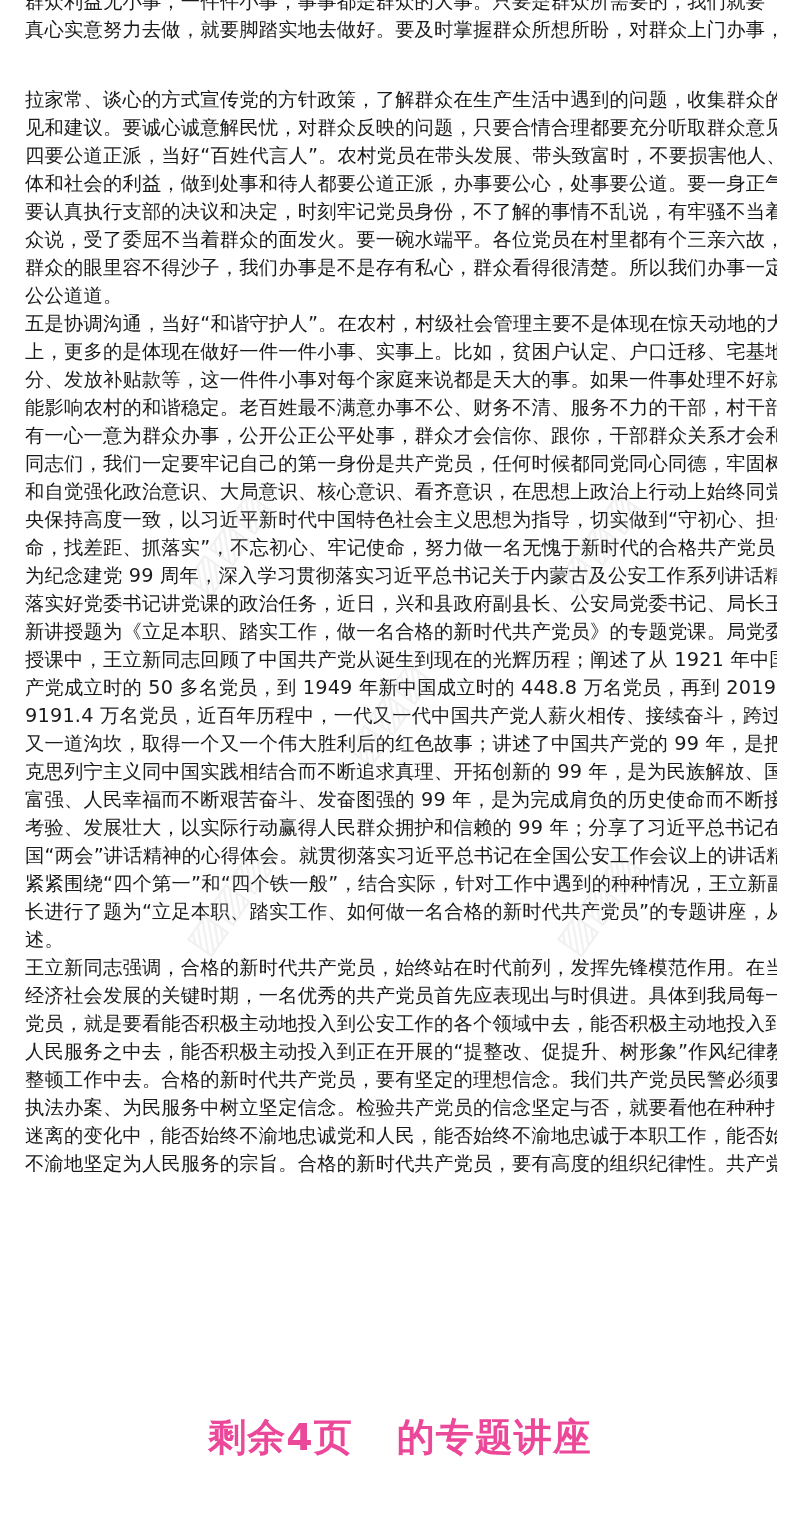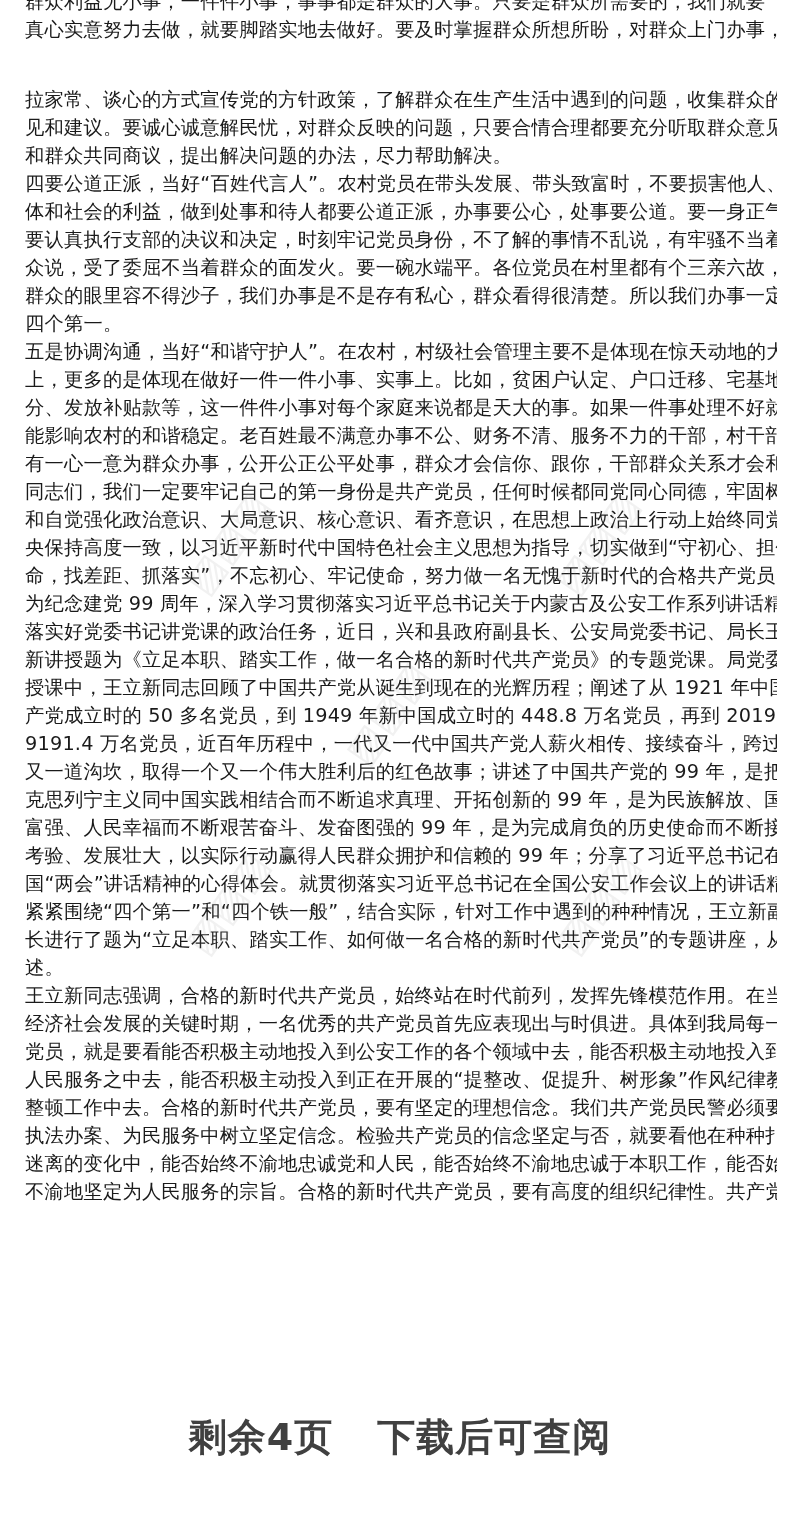--- a/index.html
+++ b/index.html
@@ -8,43 +8,42 @@
   .page { position: absolute; left: 0; top: 0; width: 800px; height: 1216px; }
   .block { position: absolute; left: 25px; width: 752px; }
   .line { height: 28px; line-height: 28px; font-size: 19.3px; white-space: nowrap;
           overflow: hidden; letter-spacing: 0.2px; }
   .top-block { top: -12px; }
   .main-block { top: 86px; }
   .watermarks { position: absolute; left: 0; top: 0; width: 800px; height: 1400px; pointer-events: none; }
   .wm { position: absolute; color: rgba(150,150,150,0.13); font-size: 40px; font-weight: bold;
         transform: rotate(-55deg); white-space: nowrap; }
   .footer-banner { position: absolute; left: 0; top: 1412px; width: 800px; text-align: center; }
-  .footer-banner span { font-size: 38px; font-weight: bold; color: #404040; letter-spacing: 1px; }
+  .footer-banner span { font-size: 38px; font-weight: bold; color: #ec4899; letter-spacing: 1px; }
   .footer-banner .gap { display: inline-block; width: 44px; }
 </style>
 </head>
 <body>
 
 <div class="page">
 
   <div class="block top-block">
     <div class="line">群众利益无小事，一件件小事，事事都是群众的大事。只要是群众所需要的，我们就要</div>
     <div class="line">真心实意努力去做，就要脚踏实地去做好。要及时掌握群众所想所盼，对群众上门办事，以</div>
   </div>
 
   <div class="block main-block" id="body-lines">
       <div class="line">拉家常、谈心的方式宣传党的方针政策，了解群众在生产生活中遇到的问题，收集群众的意</div>
       <div class="line">见和建议。要诚心诚意解民忧，对群众反映的问题，只要合情合理都要充分听取群众意见，</div>
-      <div class="line">和群众共同商议，提出解决问题的办法，尽力帮助解决。</div>
       <div class="line">四要公道正派，当好“百姓代言人”。农村党员在带头发展、带头致富时，不要损害他人、集</div>
       <div class="line">体和社会的利益，做到处事和待人都要公道正派，办事要公心，处事要公道。要一身正气，</div>
       <div class="line">要认真执行支部的决议和决定，时刻牢记党员身份，不了解的事情不乱说，有牢骚不当着群</div>
       <div class="line">众说，受了委屈不当着群众的面发火。要一碗水端平。各位党员在村里都有个三亲六故，而</div>
       <div class="line">群众的眼里容不得沙子，我们办事是不是存有私心，群众看得很清楚。所以我们办事一定要</div>
-      <div class="line">四个第一。</div>
+      <div class="line">公公道道。</div>
       <div class="line">五是协调沟通，当好“和谐守护人”。在农村，村级社会管理主要不是体现在惊天动地的大事</div>
       <div class="line">上，更多的是体现在做好一件一件小事、实事上。比如，贫困户认定、户口迁移、宅基地划</div>
       <div class="line">分、发放补贴款等，这一件件小事对每个家庭来说都是天大的事。如果一件事处理不好就可</div>
       <div class="line">能影响农村的和谐稳定。老百姓最不满意办事不公、财务不清、服务不力的干部，村干部只</div>
       <div class="line">有一心一意为群众办事，公开公正公平处事，群众才会信你、跟你，干部群众关系才会和谐，</div>
       <div class="line">同志们，我们一定要牢记自己的第一身份是共产党员，任何时候都同党同心同德，牢固树立</div>
       <div class="line">和自觉强化政治意识、大局意识、核心意识、看齐意识，在思想上政治上行动上始终同党中</div>
       <div class="line">央保持高度一致，以习近平新时代中国特色社会主义思想为指导，切实做到“守初心、担使</div>
       <div class="line">命，找差距、抓落实”，不忘初心、牢记使命，努力做一名无愧于新时代的合格共产党员。</div>
       <div class="line">为纪念建党 99 周年，深入学习贯彻落实习近平总书记关于内蒙古及公安工作系列讲话精神，</div>
@@ -73,15 +72,15 @@
 
   <div class="watermarks">
     <div class="wm" style="left:170px;top:520px;">▨▨▨</div>
     <div class="wm" style="left:540px;top:520px;">▨▨▨</div>
     <div class="wm" style="left:330px;top:690px;">▨▨▨</div>
     <div class="wm" style="left:170px;top:880px;">▨▨▨</div>
     <div class="wm" style="left:540px;top:880px;">▨▨▨</div>
   </div>
 
   <div class="footer-banner">
-    <span>剩余4页</span><span class="gap"></span><span>下载后可查阅</span>
+    <span>剩余4页</span><span class="gap"></span><span>的专题讲座</span>
   </div>
 </div>
 
 </body></html>

